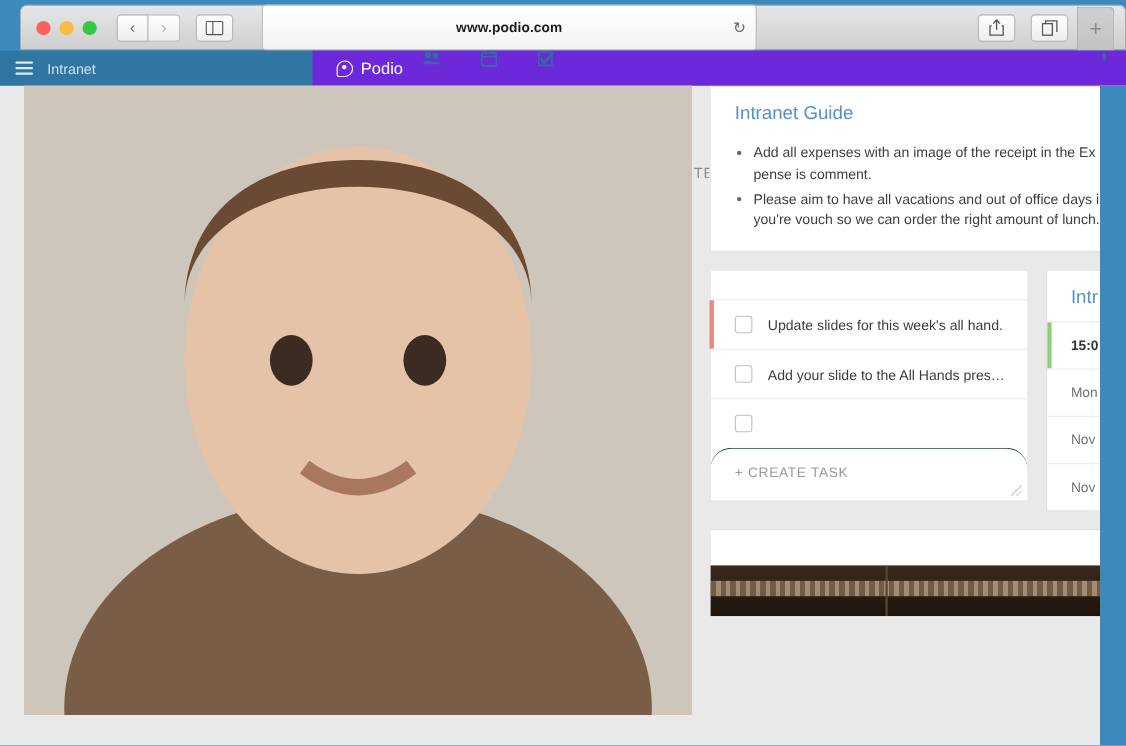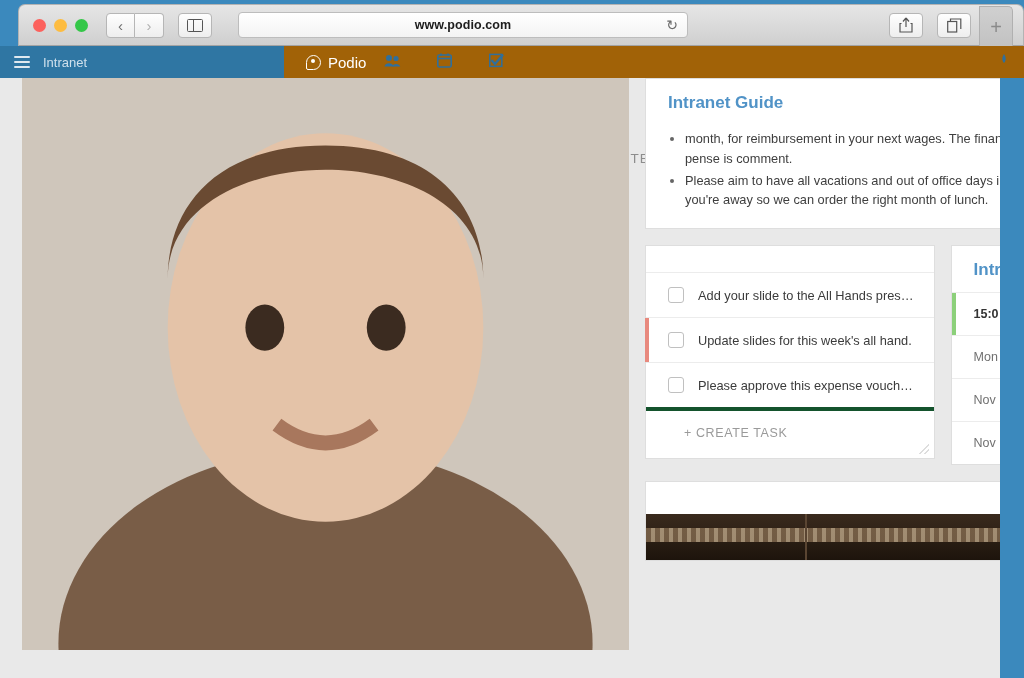--- a/index.html
+++ b/index.html
@@ -35,21 +35,21 @@
     color: #6e6e6e; font-size: 15px; line-height: 1;
   }
   .chrome-btn.left { border-radius: 4px 0 0 4px; }
   .chrome-btn.right { border-radius: 0 4px 4px 0; border-left: none; color: #b0b0b0; }
   .chrome-btn.solo { border-radius: 4px; margin-left: 14px; width: 34px; }
 
   .sidebar-toggle-icon { width: 16px; height: 13px; border: 1.4px solid #555; border-radius: 1.5px; position: relative; }
   .sidebar-toggle-icon::before { content:""; position:absolute; left:4.5px; top:0; bottom:0; width:1.4px; background:#555; }
 
   .urlbar {
-    flex: 1; margin: 0 26px; height: 26px;
+    flex: 1; margin: 0 26px; height: 42px;
     background: linear-gradient(#ffffff,#f3f3f3);
     border: 1px solid #bdbdbd; border-radius: 4px;
     display: flex; align-items: center; justify-content: center;
     position: relative; max-width: 450px;
   }
   .urlbar .url { font-size: 12.5px; color: #1c1c1c; font-weight: bold; letter-spacing: .1px; }
   .reload { position: absolute; right: 9px; font-size: 14px; color: #6a6a6a; line-height: 1; }
 
   .right-btns { display: flex; align-items: center; margin-left: auto; }
   .plus-tab {
@@ -57,41 +57,41 @@
     background: linear-gradient(#d0d0d0,#c2c2c2);
     border: 1px solid #b0b0b0; border-bottom: none;
     border-top-right-radius: 5px;
     display: flex; align-items: center; justify-content: center;
     color: #8a8a8a; font-size: 20px; line-height: 1;
   }
 
   
   .topnav { position: absolute; left: 0; top: 46px; width: 1024px; height: 32px; display: flex; }
   .topnav-left { width: 284px; background: #2f76a3; display: flex; align-items: center; padding-left: 14px; }
-  .topnav-right { flex: 1; background: #a16207; display: flex; align-items: center; }
+  .topnav-right { flex: 1; background: #6d28d9; display: flex; }
   .hamburger { width: 16px; height: 12px; display: flex; flex-direction: column; justify-content: space-between; margin-right: 13px; }
   .hamburger i { display: block; height: 2px; background: #dfe9f0; border-radius: 1px; }
   .space-name { color: #cfe0ec; font-size: 13px; }
   .brand { display: flex; align-items: center; color: #ffffff; font-size: 15px; margin-left: 22px; }
   .brand .logo { width: 15px; height: 15px; border: 1.6px solid #fff; border-radius: 50% 50% 50% 2px; margin-right: 7px; position: relative; }
   .brand .logo::after { content:""; position:absolute; left:3.5px; top:3.5px; width:4px; height:4px; border-radius:50%; background:#fff; }
   .nav-icon { width: 52px; text-align: center; color: #8fb9d6; font-size: 14px; }
   .nav-icon.edge { margin-left: auto; width: 40px; color: #70a5c9; }
 
   
   .page { position: absolute; left: 0; top: 78px; width: 1024px; height: 600px; background: #e9e9e9; overflow: hidden; }
 
   .col-main { position: absolute; left: 22px; top: 0; width: 607px; }
   .col-side { position: absolute; left: 645px; top: 0; width: 400px; }
 
   .card { background: #fff; border: 1px solid #dedede; border-bottom-color: #d2d2d2; }
 
   
   .members-card { padding: 14px 20px 18px 22px; margin-bottom: 16px; position: relative; }
-  .card-title { font-size: 17px; color: #5193c7; font-weight: bold; }
+  .card-title { font-size: 17px; color: #5193c7; font-weight: normal; }
   .card-title .count { color: #b4b4b4; margin-left: 4px; font-size: 16px; }
   .wrench { position: absolute; right: 22px; top: 18px; color: #7b7b7b; font-size: 15px; transform: rotate(-40deg); }
   .avatar-row { display: flex; margin-top: 18px; align-items: center; }
   .av { width: 50px; height: 54px; background: #c9c9c9; position: relative; overflow: hidden; flex: none; }
   .av + .av { margin-left: 2px; }
   .av .online { position: absolute; right: 3px; bottom: 3px; width: 7px; height: 7px; background: #5db85c; }
   .invite { margin-left: 22px; color: #8d8d8d; font-size: 13.5px; letter-spacing: .8px; white-space: nowrap; }
   .invite .plus { color: #6ab04c; font-size: 16px; margin-right: 6px; }
 
   
@@ -135,21 +135,21 @@
   .guide-list li::marker { color: #666; }
 
   .side-row { display: flex; align-items: flex-start; }
   .tasks-card { width: 293px; padding: 14px 0 0 0; position: relative; margin-right: 16px; }
   .tasks-card .ttl { padding: 0 20px 0 22px; }
   .task-item { display: flex; align-items: center; padding: 14px 20px 14px 22px; border-top: 1px solid #ececec; position: relative; }
   .task-item:first-of-type { margin-top: 12px; }
   .task-item .accent { position: absolute; left: -1px; top: 0; bottom: 0; width: 4px; }
   .chk { width: 16px; height: 16px; border: 1px solid #c0c0c0; border-radius: 3px; flex: none; margin-right: 14px; background: #fff; }
   .task-text { font-size: 12.8px; color: #3b3b3b; white-space: nowrap; overflow: hidden; }
-  .create-task { border-top: 4px solid #14532d; padding: 15px 20px 18px 38px; font-size: 12.5px; color: #9a9a9a; letter-spacing: .6px; }
+  .create-task { border-top: 1px solid #14532d; padding: 15px 20px 18px 22px; font-size: 12.5px; color: #9a9a9a; letter-spacing: .6px; border-radius: 19px; }
   .resize-grip { position: absolute; right: 5px; bottom: 4px; width: 10px; height: 10px; opacity: .45;
     background: linear-gradient(135deg, transparent 0 45%, #b5b5b5 45% 55%, transparent 55% 70%, #b5b5b5 70% 80%, transparent 80%); }
 
   .events-card { width: 120px; padding: 14px 0 0 0; position: relative; overflow: hidden; }
   .events-card .ttl { padding: 0 0 0 22px; white-space: nowrap; overflow: hidden; }
   .event-item { border-top: 1px solid #ececec; padding: 14px 0 14px 22px; position: relative; font-size: 12.5px; color: #707070; white-space: nowrap; }
   .event-item:first-of-type { margin-top: 12px; }
   .event-item.bold { color: #333; font-weight: bold; }
   .event-item .accent { position: absolute; left: 0; top: 0; bottom: 0; width: 4px; }
 
@@ -488,45 +488,44 @@
           </div>
       </div>
     </div>
 
     <div class="col-side">
 
       <div class="side-card guide-card">
         <div class="card-title">Intranet Guide</div>
         <ul class="guide-list" id="guide-list">
             <li style="white-space: normal;">
-              <div style="white-space: nowrap;">month, for reimbursement in your next wages. The finan</div>
+              <div style="white-space: nowrap;">Add all expenses with an image of the receipt in the Ex</div>
               <div style="white-space: nowrap;">pense is comment.</div>
             </li>
             <li style="white-space: normal;">
               <div style="white-space: nowrap;">Please aim to have all vacations and out of office days i</div>
-              <div style="white-space: nowrap;">you're away so we can order the right month of lunch.</div>
+              <div style="white-space: nowrap;">you're vouch so we can order the right amount of lunch.</div>
             </li>
           </ul>
       </div>
 
       <div class="side-row">
         <div class="side-card tasks-card" style="padding:14px 0 0 0;">
           <div id="task-list">
               <div class="task-item">
-                <span class="chk"></span>
-                <span class="task-text">Add your slide to the All Hands pres…</span>
-              </div>
-              <div class="task-item">
                 <span class="accent" style="background:#e8897e"></span>
                 <span class="chk"></span>
                 <span class="task-text">Update slides for this week's all hand.</span>
               </div>
               <div class="task-item">
                 <span class="chk"></span>
-                <span class="task-text">Please approve this expense vouch…</span>
+                <span class="task-text">Add your slide to the All Hands pres…</span>
+              </div>
+              <div class="task-item">
+                <span class="chk"></span>
               </div>
             </div>
           <div class="create-task">+ CREATE TASK</div>
           <span class="resize-grip"></span>
         </div>
 
         <div class="side-card events-card" style="padding:14px 0 0 0;">
           <div class="card-title ttl">Intr</div>
           <div id="event-list">
               <div class="event-item bold"><span class="accent" style="background:#8cd07a"></span><span>15:0</span></div>

